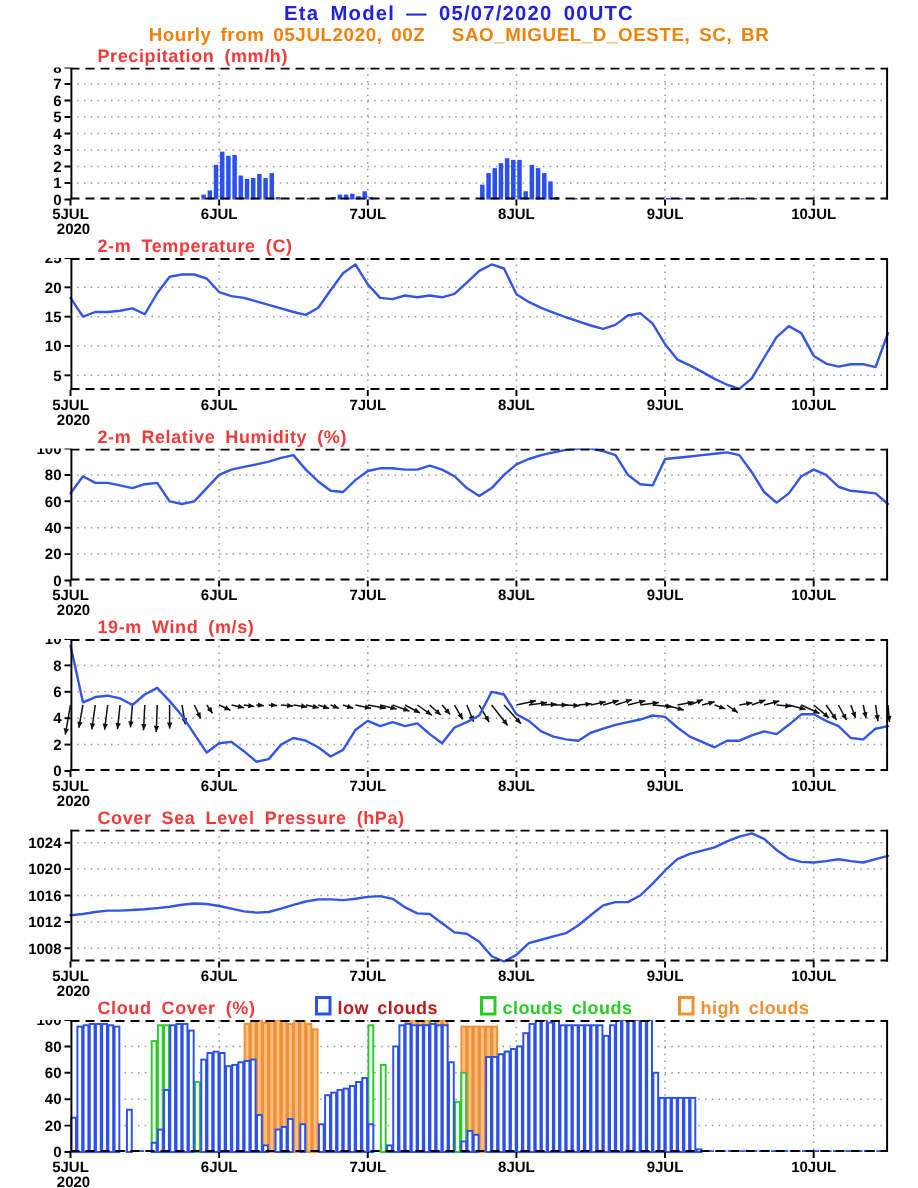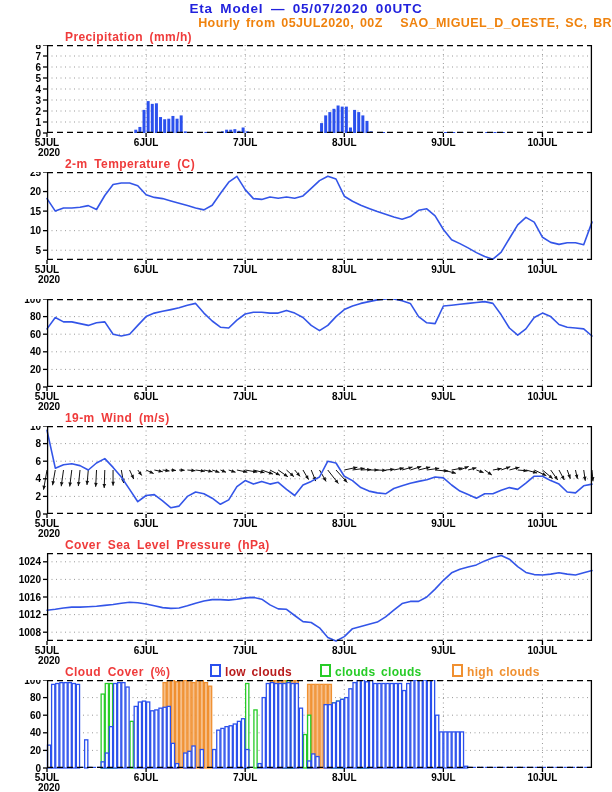--- a/index.html
+++ b/index.html
@@ -1,20 +1,20 @@
 <!DOCTYPE html>
 <html><head>
 <meta charset="utf-8">
 <style>
   html,body{margin:0;padding:0;background:#fff;}
   #page{position:relative;width:612px;height:792px;background:#fff;overflow:hidden;
-        font-family:"Liberation Sans",sans-serif;}
+        font-family:"Liberation Sans",sans-serif;border-radius:13px;}
   .hline{position:absolute;width:612px;text-align:center;white-space:pre;}
   #main-title{top:1px;font:bold 13.5px "Liberation Sans",sans-serif;letter-spacing:.8px;word-spacing:3px;color:#2222dd;}
-  #subtitle{top:16px;font:bold 12.5px "Liberation Sans",sans-serif;letter-spacing:.4px;word-spacing:2px;color:#ef820d;text-align:right;}
+  #subtitle{top:16px;font:bold 12.5px "Liberation Sans",sans-serif;letter-spacing:.4px;word-spacing:2px;color:#ef820d;}
   #coords{position:absolute;left:280px;top:30px;font:bold 12.5px "Liberation Sans",sans-serif;
           letter-spacing:.4px;word-spacing:2px;color:#ef820d;white-space:pre;}
   .panel-title{position:absolute;left:65px;font:bold 12px "Liberation Sans",sans-serif;
                letter-spacing:.4px;word-spacing:3px;color:#ef3b3b;z-index:3;white-space:pre;}
   .legend-item{position:absolute;font:bold 12px "Liberation Sans",sans-serif;letter-spacing:.3px;
                word-spacing:2px;z-index:3;white-space:pre;}
   .legend-sq{display:inline-block;width:7px;height:9px;border:2px solid;background:#fff;
              vertical-align:-1px;margin-right:4px;}
   svg.panel-svg{position:absolute;left:0;width:612px;height:112px;z-index:2;}
   .grid{stroke:#999;stroke-width:1;stroke-dasharray:1 3.5;fill:none;}
@@ -24,20 +24,21 @@
 </style>
 </head>
 <body>
 
 <div id="page">
   <div class="hline" id="main-title">Eta Model — 05/07/2020 00UTC</div>
   <div class="hline" id="subtitle">Hourly from 05JUL2020, 00Z   SAO_MIGUEL_D_OESTE, SC, BR</div>
 
   <span class="panel-title" style="top:30px">Precipitation (mm/h)</span>
   <span class="panel-title" style="top:157px">2-m Temperature (C)</span>
+  <span class="panel-title" style="top:284px">2-m Relative Humidity (%)</span>
   <span class="panel-title" style="top:411px">19-m Wind (m/s)</span>
   <span class="panel-title" style="top:538px">Cover Sea Level Pressure (hPa)</span>
   <span class="panel-title" style="top:665px">Cloud Cover (%)</span>
 
   <span class="legend-item" style="left:210px;top:664px;color:#b91c1c"><span class="legend-sq" style="border-color:#2b50ed"></span><span>low clouds</span></span>
   <span class="legend-item" style="left:320px;top:664px;color:#27cc27"><span class="legend-sq" style="border-color:#27cc27"></span><span>clouds clouds</span></span>
   <span class="legend-item" style="left:452px;top:664px;color:#f09030"><span class="legend-sq" style="border-color:#f09030"></span><span>high clouds</span></span>
 
   <svg class="panel-svg" style="top:45px" viewBox="0 0 612 112">
       <line x1="47" y1="77" x2="592" y2="77" class="grid"></line>

